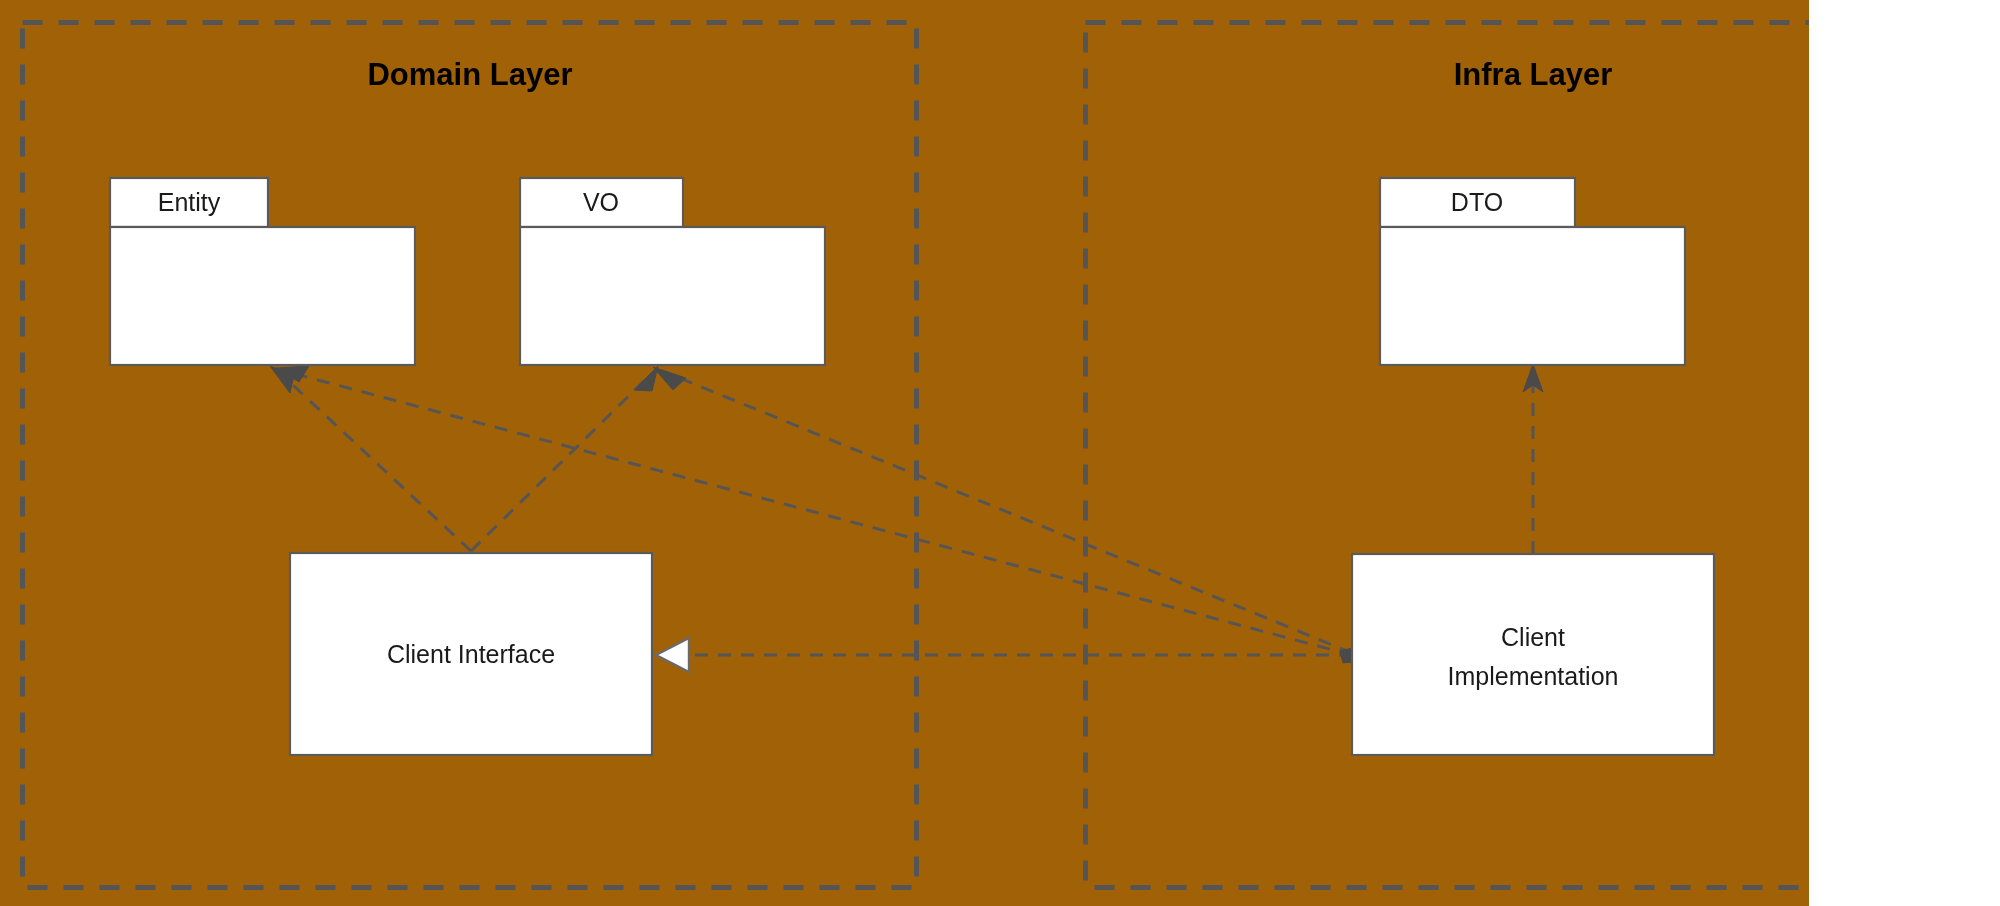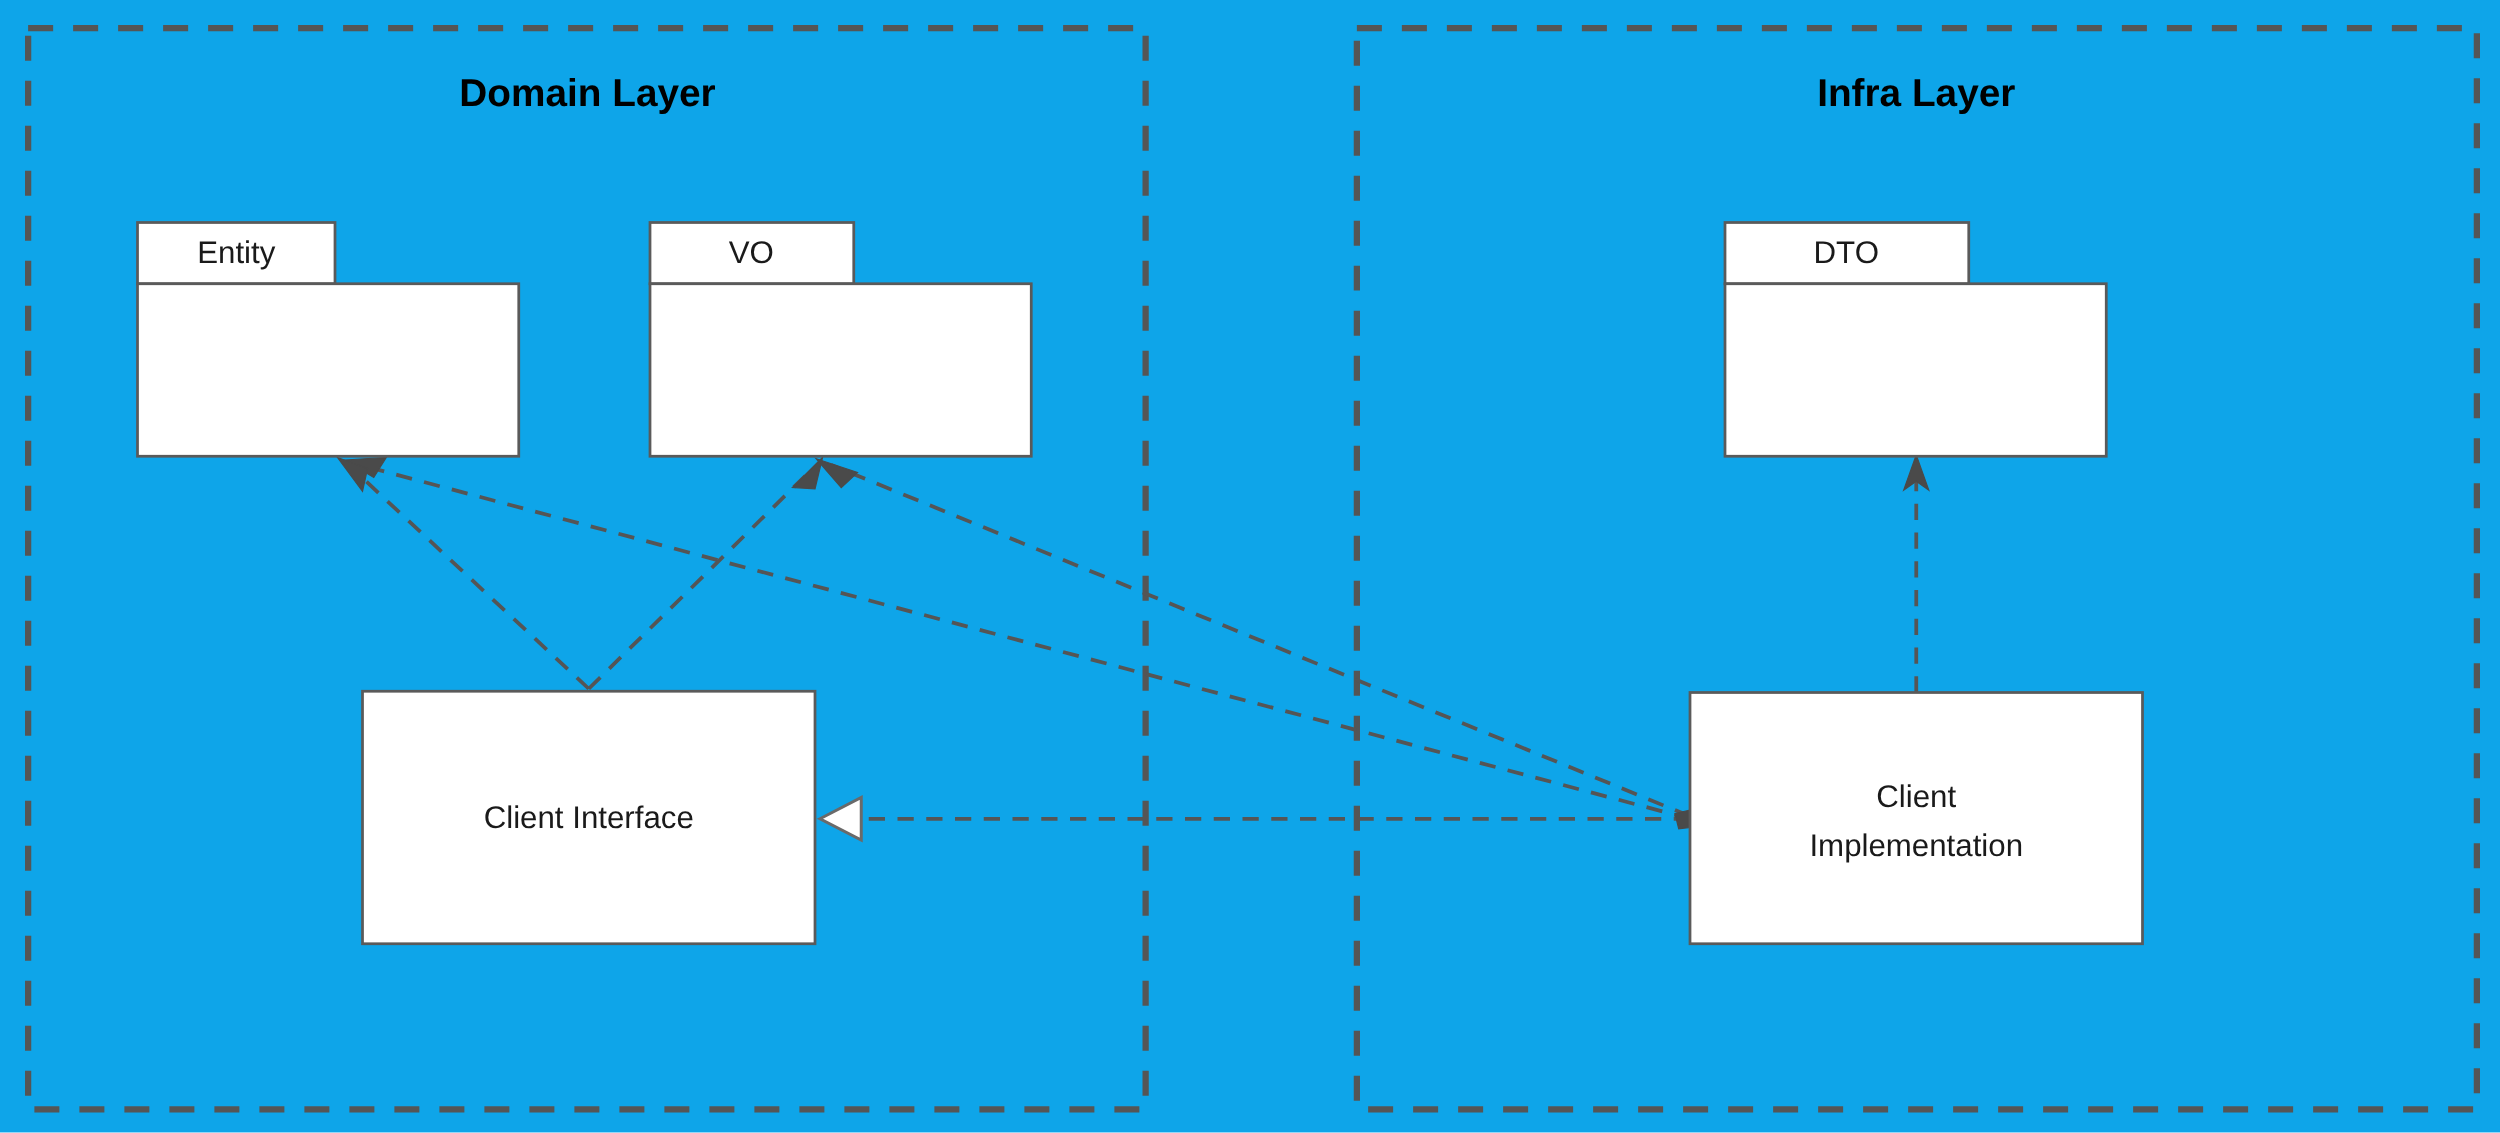--- a/index.html
+++ b/index.html
@@ -6,23 +6,23 @@
   html, body {
     margin: 0;
     padding: 0;
     background: #ffffff;
   }
   body {
     font-family: "Liberation Sans", sans-serif;
   }
   #canvas {
     position: relative;
-    width: 2000px;
+    width: 1809px;
     height: 906px;
-    background: #0ea5e9;
+    background: #a16207;
     overflow: hidden;
   }
   #diagram-svg {
     position: absolute;
     left: 0;
     top: 0;
     width: 2000px;
     height: 906px;
   }
   .layer-title {

